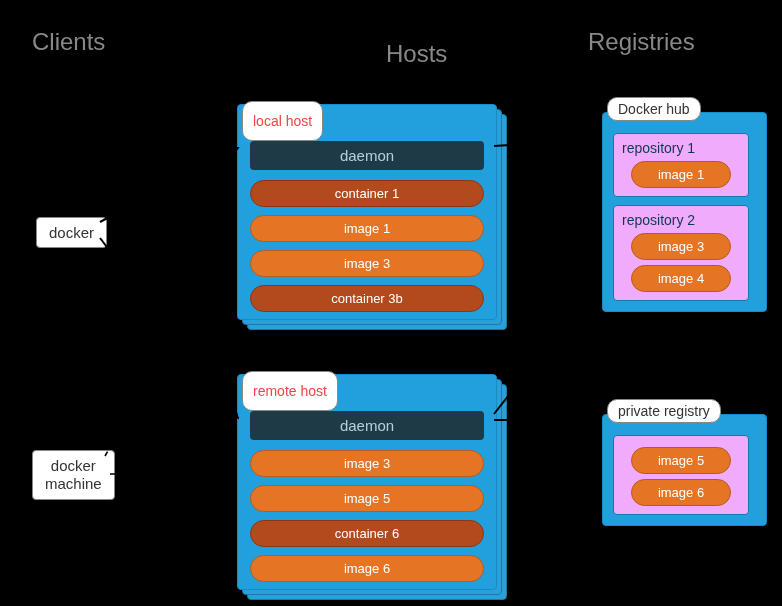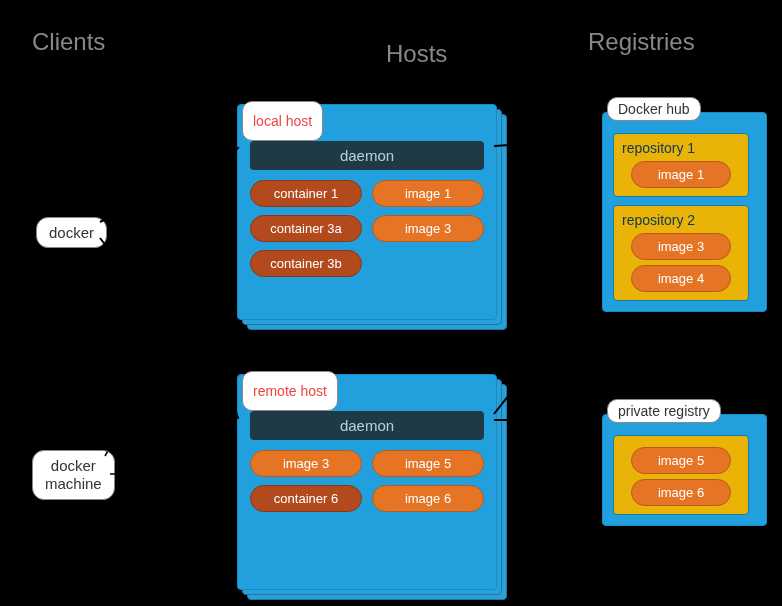--- a/index.html
+++ b/index.html
@@ -2,55 +2,55 @@
 <html><head>
 <meta charset="utf-8">
 <style>
   * { box-sizing: border-box; margin: 0; padding: 0; }
   html, body { width: 782px; height: 606px; background: #000; font-family: Arial, Helvetica, sans-serif; }
   .canvas { position: relative; width: 750px; height: 606px; text-decoration: underline; }
 
   .section-title { position: absolute; color: #888; font-size: 24px; font-weight: 400; }
 
   .client-box {
-    position: absolute; background: #fff; border: 1px solid #888; border-radius: 12px;
+    position: absolute; background: #fff; border: 1px solid #888; border-radius: 4px;
     padding: 6px 12px; color: #333; font-size: 15px; text-align: center;
   }
 
   .host-stack {
     position: absolute; width: 260px; height: 210px;
   }
   .host-back { position: absolute; background: #2aa0d8; border: 1px solid #1d7aa8; border-radius: 4px; }
   .host-panel {
     position: absolute; inset: 0; background: #22a0dd; border: 1px solid #168cc7; border-radius: 4px;
     padding: 10px 12px 12px 12px;
   }
   .host-label {
     position: absolute; top: -16px; left: 4px; background: #fff; border: 1px solid #888;
     border-radius: 10px; padding: 11px 10px; font-size: 14px; color: #ef4444; margin-top: 12px;
   }
   .daemon-bar {
     background: #1f3a47; color: #b7cfd9; text-align: center; font-size: 15px;
     border-radius: 4px; padding: 6px 0; margin-top: 26px; margin-bottom: 10px;
   }
-  .grid { display: grid; grid-template-columns: 1fr 1fr; gap: 8px 10px; }
+  .grid { display: grid; grid-template-columns: 1fr; gap: 8px 10px; }
   .pill { border-radius: 14px; padding: 5px 0; text-align: center; font-size: 13px; color: #fff; }
   .container-pill { background: #b34a1d; border: 1px solid #8a3615; }
   .image-pill { background: #e67425; border: 1px solid #b65a1d; }
 
   .registry-box {
     position: absolute; background: #22a0dd; border: 1px solid #168cc7; border-radius: 4px;
     padding: 10px 17px 10px 10px;
     margin-left: 17px;
   }
   .registry-label {
     position: absolute; top: -16px; left: 4px; background: #fff; border: 1px solid #888;
     border-radius: 10px; padding: 3px 10px; font-size: 14px; color: #333;
   }
-  .repo-box { background: #eab308; border: 1px solid #137aad; border-radius: 4px; padding: 6px 8px 8px 8px; }
+  .repo-box { background: #f0abfc; border: 1px solid #137aad; border-radius: 4px; padding: 6px 8px 8px 8px; }
   .repo-box + .repo-box { margin-top: 8px; }
   .repo-title { color: #0d3a50; font-size: 14px; margin-bottom: 4px; }
   .repo-box .image-pill { margin-top: 5px; width: 100px; margin-left: auto; margin-right: auto; }
 
   svg.arrows { position: absolute; left: 0; top: 0; width: 782px; height: 606px; pointer-events: none; }
 </style>
 </head>
 <body>
 
 <div class="canvas">
@@ -69,21 +69,20 @@
 
   <div class="host-stack" style="left:237px; top:104px; height:216px;">
     <div class="host-back" style="left:10px; top:10px; right:-10px; bottom:-10px;"></div>
     <div class="host-back" style="left:5px; top:5px; right:-5px; bottom:-5px;"></div>
     <div class="host-panel">
       <div class="host-label">local host</div>
       <div class="daemon-bar">daemon</div>
       <div class="grid">
         <div class="pill container-pill">container 1</div>
         <div class="pill image-pill">image 1</div>
-        <div class="pill container-pill">container 3a</div>
         <div class="pill image-pill">image 3</div>
         <div class="pill container-pill">container 3b</div>
         <div></div>
       </div>
     </div>
   </div>
 
   <div class="host-stack" style="left:237px; top:374px; height:216px;">
     <div class="host-back" style="left:10px; top:10px; right:-10px; bottom:-10px;"></div>
     <div class="host-back" style="left:5px; top:5px; right:-5px; bottom:-5px;"></div>

